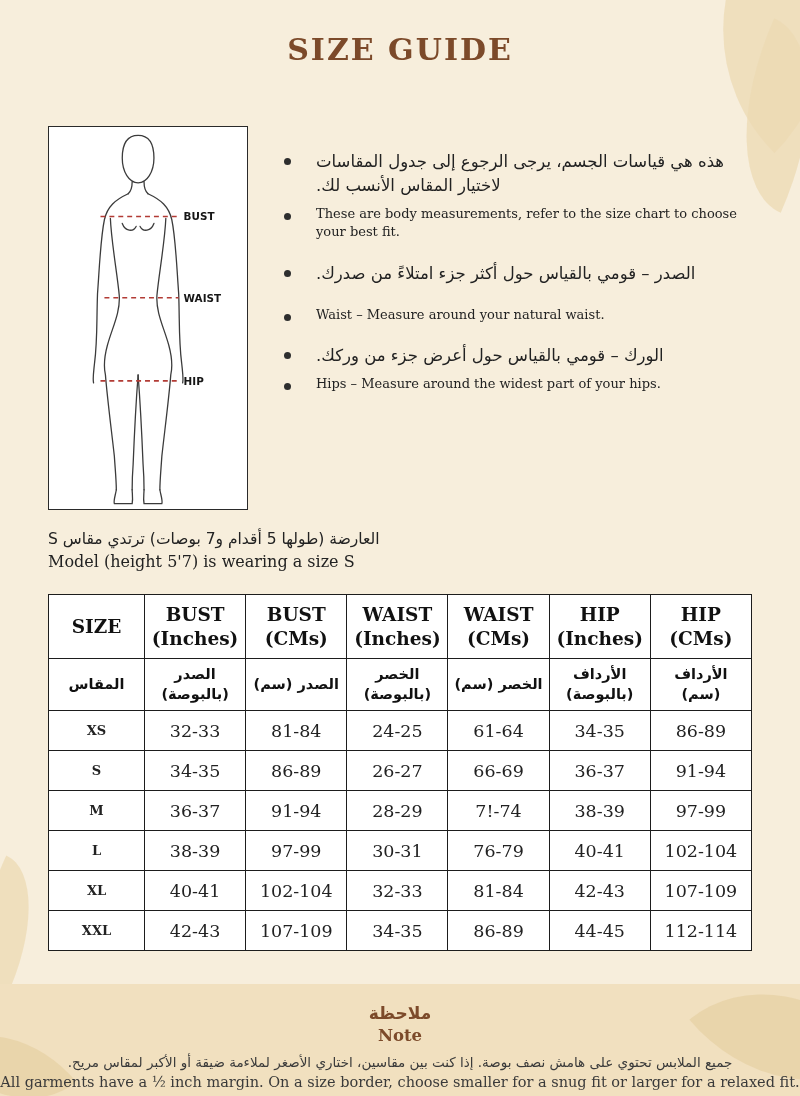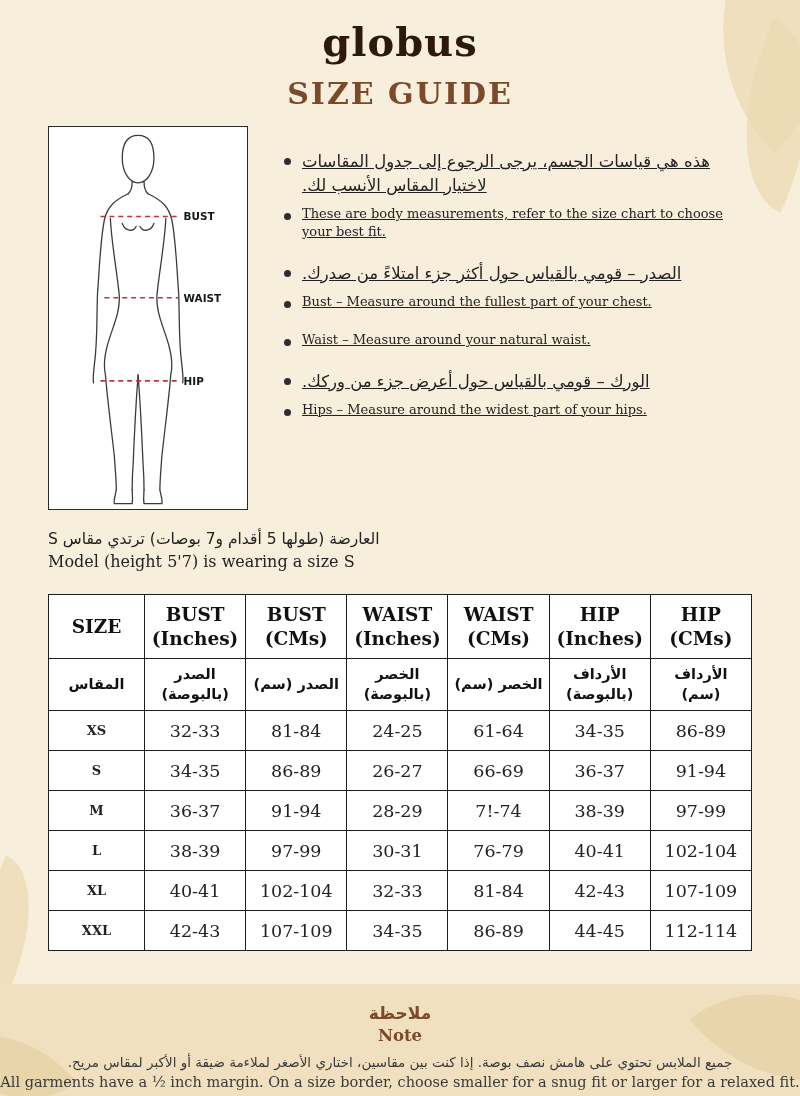--- a/index.html
+++ b/index.html
@@ -23,21 +23,21 @@
   .guide-title { margin-top: 12px; font-size: 30px; font-weight: bold; color: #7c4a2a; letter-spacing: 2px; }
 
   .figure-box {
     position: absolute; left: 48px; top: 126px; width: 200px; height: 384px;
     background: #ffffff; border: 1.5px solid #2a2a2a;
   }
   .figure-box svg { width: 100%; height: 100%; display: block; }
 
   .bullets { position: absolute; left: 284px; top: 150px; width: 468px; }
   .group { margin-bottom: 20px; }
-  .b-row { display: flex; gap: 11px; margin-bottom: 7px; text-decoration: underline; }
+  .b-row { display: flex; gap: 25px; margin-bottom: 7px; }
   .dot { flex: 0 0 auto; width: 7px; height: 7px; border-radius: 50%; background: #2e2e2e; margin-top: 8px; }
   .b-ar { flex: 1; font-size: 16.5px; line-height: 1.45; direction: rtl; text-align: left; font-family: "DejaVu Sans", sans-serif; }
   .b-en { flex: 1; font-size: 13px; line-height: 1.42; }
 
   .model-note { position: absolute; left: 48px; top: 527px; width: 480px; }
   .mn-ar { font-size: 15.5px; line-height: 1.55; direction: rtl; text-align: left; font-family: "DejaVu Sans", sans-serif; }
   .mn-en { font-size: 16px; line-height: 1.4; }
 
   table.size-table {
     position: absolute; left: 48px; top: 594px; width: 704px;
@@ -66,21 +66,20 @@
   .fb-en { font-size: 14.5px; color: #3a3a3a; margin-top: 4px; }
 </style>
 </head>
 <body>
 
 <div class="leaf leaf-tr1"></div>
 <div class="leaf leaf-tr2"></div>
 <div class="leaf leaf-ml"></div>
 
 <div class="header">
-  <div class="logo">globus</div>
   <div class="guide-title">SIZE GUIDE</div>
 </div>
 
 <div class="figure-box">
   <svg viewBox="0 0 200 385">
     <g fill="none" stroke="#3b3b3b" stroke-width="1.3" stroke-linecap="round">
       <path d="M74,31 C74,15 80,8 90,8 C100,8 106,15 106,31 C106,45 99,56 90,56 C81,56 74,45 74,31 Z"></path>
       <path d="M84,55 C84,61 83,64 80,67"></path>
       <path d="M96,55 C96,61 97,64 100,67"></path>
       <path d="M80,67 C67,73 59,80 56,93 C52,112 51,141 49,168 C48,196 49,215 46,238 C45,248 44,254 45,258"></path>
@@ -116,24 +115,20 @@
     <div class="b-row">
       <span class="dot"></span>
       <span class="b-en">These are body measurements, refer to the size chart to choose your best fit.</span>
     </div>
   </div>
   <div class="group">
     <div class="b-row">
       <span class="dot"></span>
       <span class="b-ar">الصدر – قومي بالقياس حول أكثر جزء امتلاءً من صدرك.</span>
     </div>
-    <div class="b-row">
-      <span class="dot"></span>
-      <span class="b-en">Bust – Measure around the fullest part of your chest.</span>
-    </div>
   </div>
   <div class="group">
     <div class="b-row">
       <span class="dot"></span>
       <span class="b-en">Waist – Measure around your natural waist.</span>
     </div>
   </div>
   <div class="group">
     <div class="b-row">
       <span class="dot"></span>

